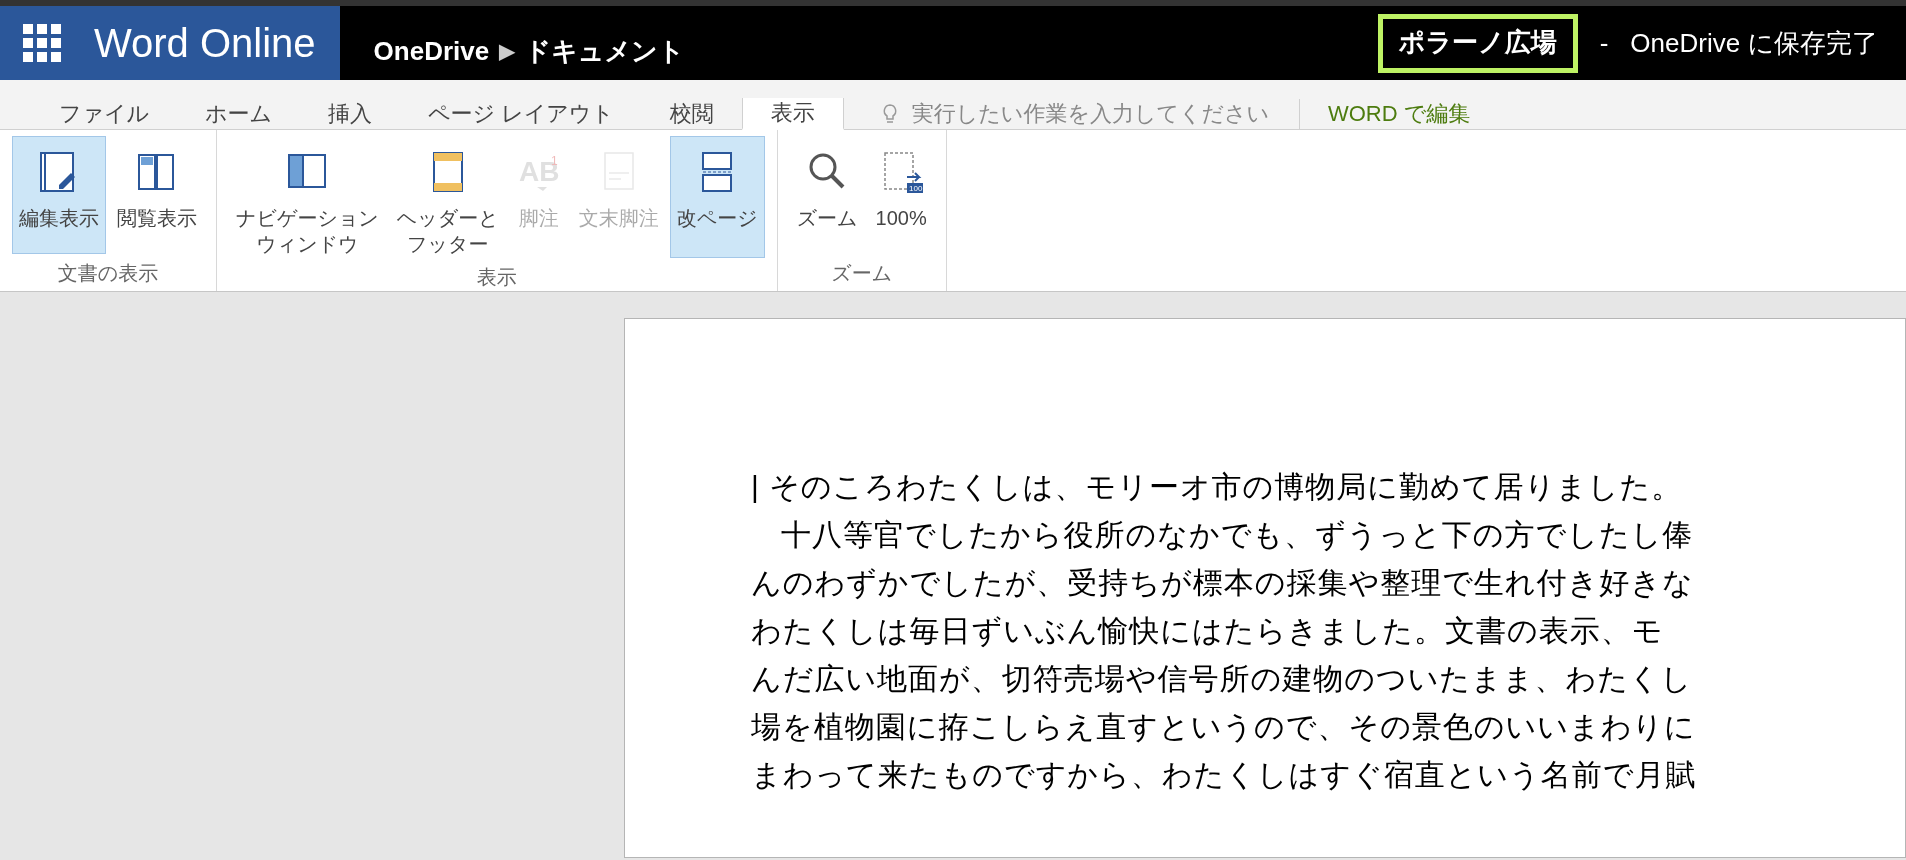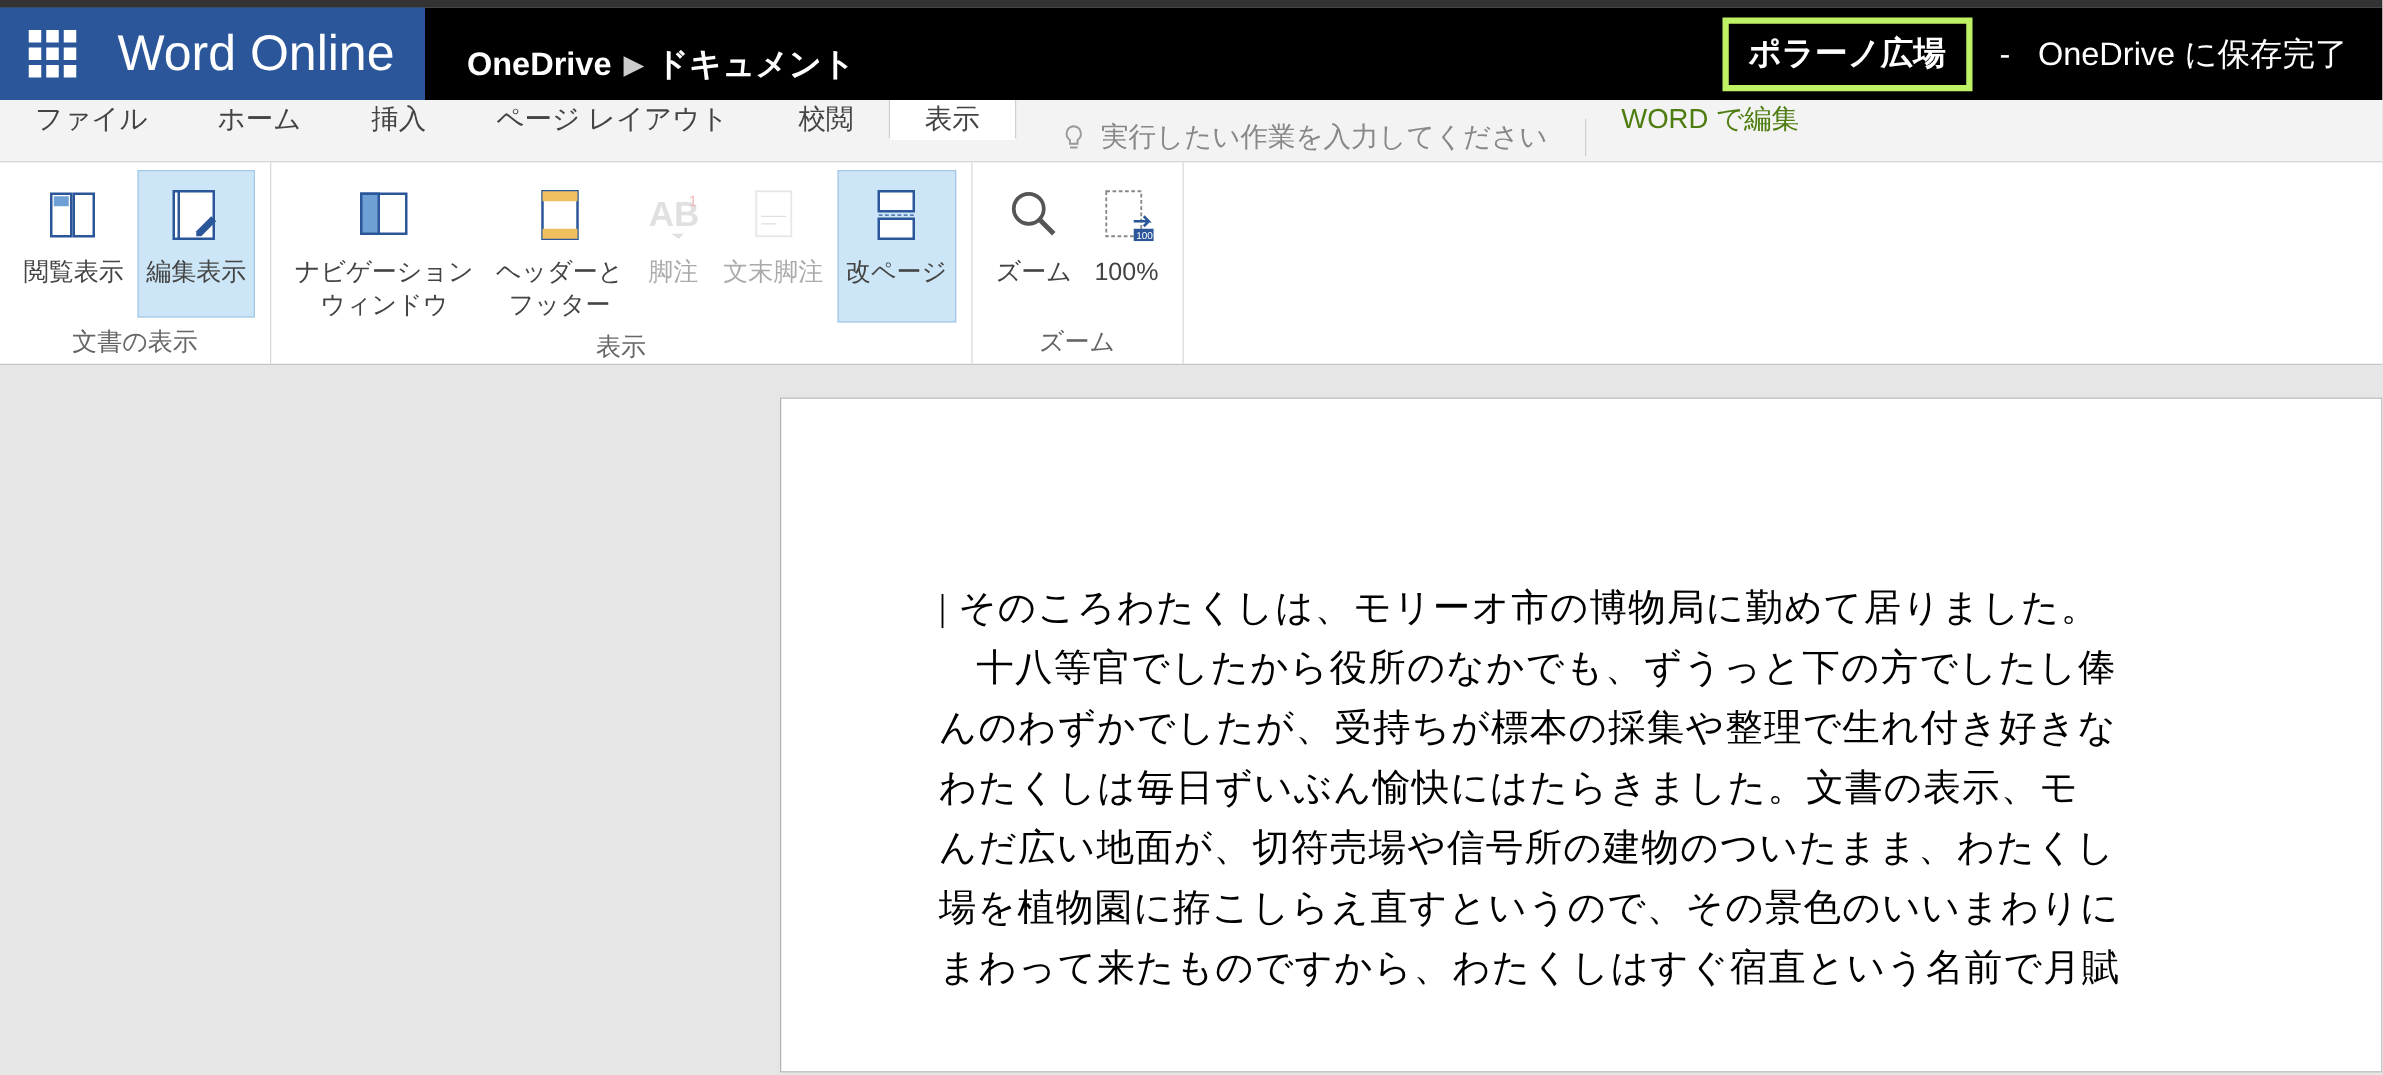--- a/index.html
+++ b/index.html
@@ -14,41 +14,41 @@
     .brand-title { color: #fff; font-size: 40px; font-weight: 300; white-space: nowrap; }
     
     .breadcrumb { display: flex; align-items: center; padding-left: 34px; color: #fff; font-size: 26px; font-weight: 600; flex: 1; margin-top: 16px; }
     .breadcrumb .sep { margin: 0 10px; font-size: 20px; color: #ccc; }
     
     .doc-status { display: flex; align-items: center; color: #fff; font-size: 26px; padding-right: 28px; }
     .doc-name-hl { border: 5px solid #bef264; padding: 6px 16px 8px; font-weight: 600; }
     .dash { margin: 0 22px; color: #fff; }
     .saved-text { font-weight: 500; }
     
-    .tab-row { height: 50px; background: #f3f3f3; border-bottom: 1px solid #d0d0d0; display: flex; align-items: flex-start; }
+    .tab-row { height: 50px; background: #f3f3f3; border-bottom: 1px solid #d0d0d0; display: flex; align-items: flex-end; padding-left: 31px; }
     .tab { padding: 0 28px; display: flex; align-items: center; font-size: 22px; color: #444; cursor: pointer; }
     .tab.active { background: #fff; border-left: 1px solid #d0d0d0; border-right: 1px solid #d0d0d0; border-bottom: 2px solid transparent; margin-bottom: -1px; }
     .tell-me { display: flex; align-items: center; padding-left: 24px; color: #888; font-size: 22px; flex: 0 0 auto; padding-right: 30px; border-right: 1px solid #d0d0d0; margin-left: 10px; margin-top: 15px; }
     .tell-me svg { margin-right: 10px; }
     .edit-word { display: flex; align-items: center; padding: 0 28px; font-size: 22px; color: #4d7c0f; }
     
     .ribbon { background: #fff; border-bottom: 1px solid #c6c6c6; display: flex; height: 162px; }
     .ribbon-group { border-right: 1px solid #d8d8d8; padding: 6px 12px 2px; display: flex; flex-direction: column; }
     .group-buttons { display: flex; gap: 4px; flex: 1; }
     .group-label { text-align: center; color: #666; font-size: 20px; padding: 6px 0 2px; }
     
     .rbtn { display: flex; flex-direction: column; align-items: center; padding: 6px 6px 0; cursor: pointer; border: 1px solid transparent; }
     .rbtn.selected { background: #cde6f7; border: 1px solid #a3c7e8; }
     .rbtn.disabled { opacity: 0.45; cursor: default; }
     .rbtn .icon-wrap { height: 56px; display: flex; align-items: center; justify-content: center; }
     .rbtn .lbl { font-size: 20px; color: #444; text-align: center; margin-top: 6px; line-height: 1.3; white-space: nowrap; }
     
     .canvas { position: relative; height: 566px; background: #e6e6e6; }
     .page { position: absolute; left: 624px; top: 26px; width: 1282px; height: 540px; background: #fff; border: 1px solid #b5b5b5; padding: 144px 0 0 126px; }
-    .page p { font-size: 30px; line-height: 1.6; color: #000; font-family: Liberation Serif, serif; letter-spacing: 1px; }
+    .page p { font-size: 30px; line-height: 1.6; color: #000; font-family: Liberation Sans, sans-serif; letter-spacing: 1px; }
     .page p.first::before { content: "| "; color: #000; }
     .page p.indent { text-indent: 1em; }
   </style>
 </head>
 <body>
 
 <div class="top-grey"></div>
 
 <div class="title-bar">
   <div class="brand-block">
@@ -90,39 +90,39 @@
       </svg>
     <span>実行したい作業を入力してください</span>
   </div>
   <div class="edit-word">WORD で編集</div>
 </div>
 
 <div class="ribbon">
 
   <div class="ribbon-group">
     <div class="group-buttons">
+      <div class="rbtn selected">
+        <div class="icon-wrap">
+            <svg width="44" height="44">
+              <rect x="4" y="4" width="32" height="38" fill="#fff" stroke="#2b579a" stroke-width="2"></rect>
+              <rect x="8" y="4" width="28" height="38" fill="#fff" stroke="#2b579a" stroke-width="2"></rect>
+              <path d="M22 36 L34 24 L38 28 L26 40 L22 40 Z" fill="#2b579a"></path>
+            </svg>
+          </div>
+        <div class="lbl">編集表示</div>
+      </div>
       <div class="rbtn">
         <div class="icon-wrap">
             <svg width="44" height="44">
               <rect x="4" y="6" width="16" height="34" fill="#fff" stroke="#2b579a" stroke-width="2"></rect>
               <rect x="22" y="6" width="16" height="34" fill="#fff" stroke="#2b579a" stroke-width="2"></rect>
               <rect x="6" y="8" width="12" height="8" fill="#6ea0d6"></rect>
             </svg>
           </div>
         <div class="lbl">閲覧表示</div>
-      </div>
-      <div class="rbtn selected">
-        <div class="icon-wrap">
-            <svg width="44" height="44">
-              <rect x="4" y="4" width="32" height="38" fill="#fff" stroke="#2b579a" stroke-width="2"></rect>
-              <rect x="8" y="4" width="28" height="38" fill="#fff" stroke="#2b579a" stroke-width="2"></rect>
-              <path d="M22 36 L34 24 L38 28 L26 40 L22 40 Z" fill="#2b579a"></path>
-            </svg>
-          </div>
-        <div class="lbl">編集表示</div>
       </div>
     </div>
     <div class="group-label">文書の表示</div>
   </div>
 
   <div class="ribbon-group">
     <div class="group-buttons">
       <div class="rbtn">
         <div class="icon-wrap">
             <svg width="44" height="44">

